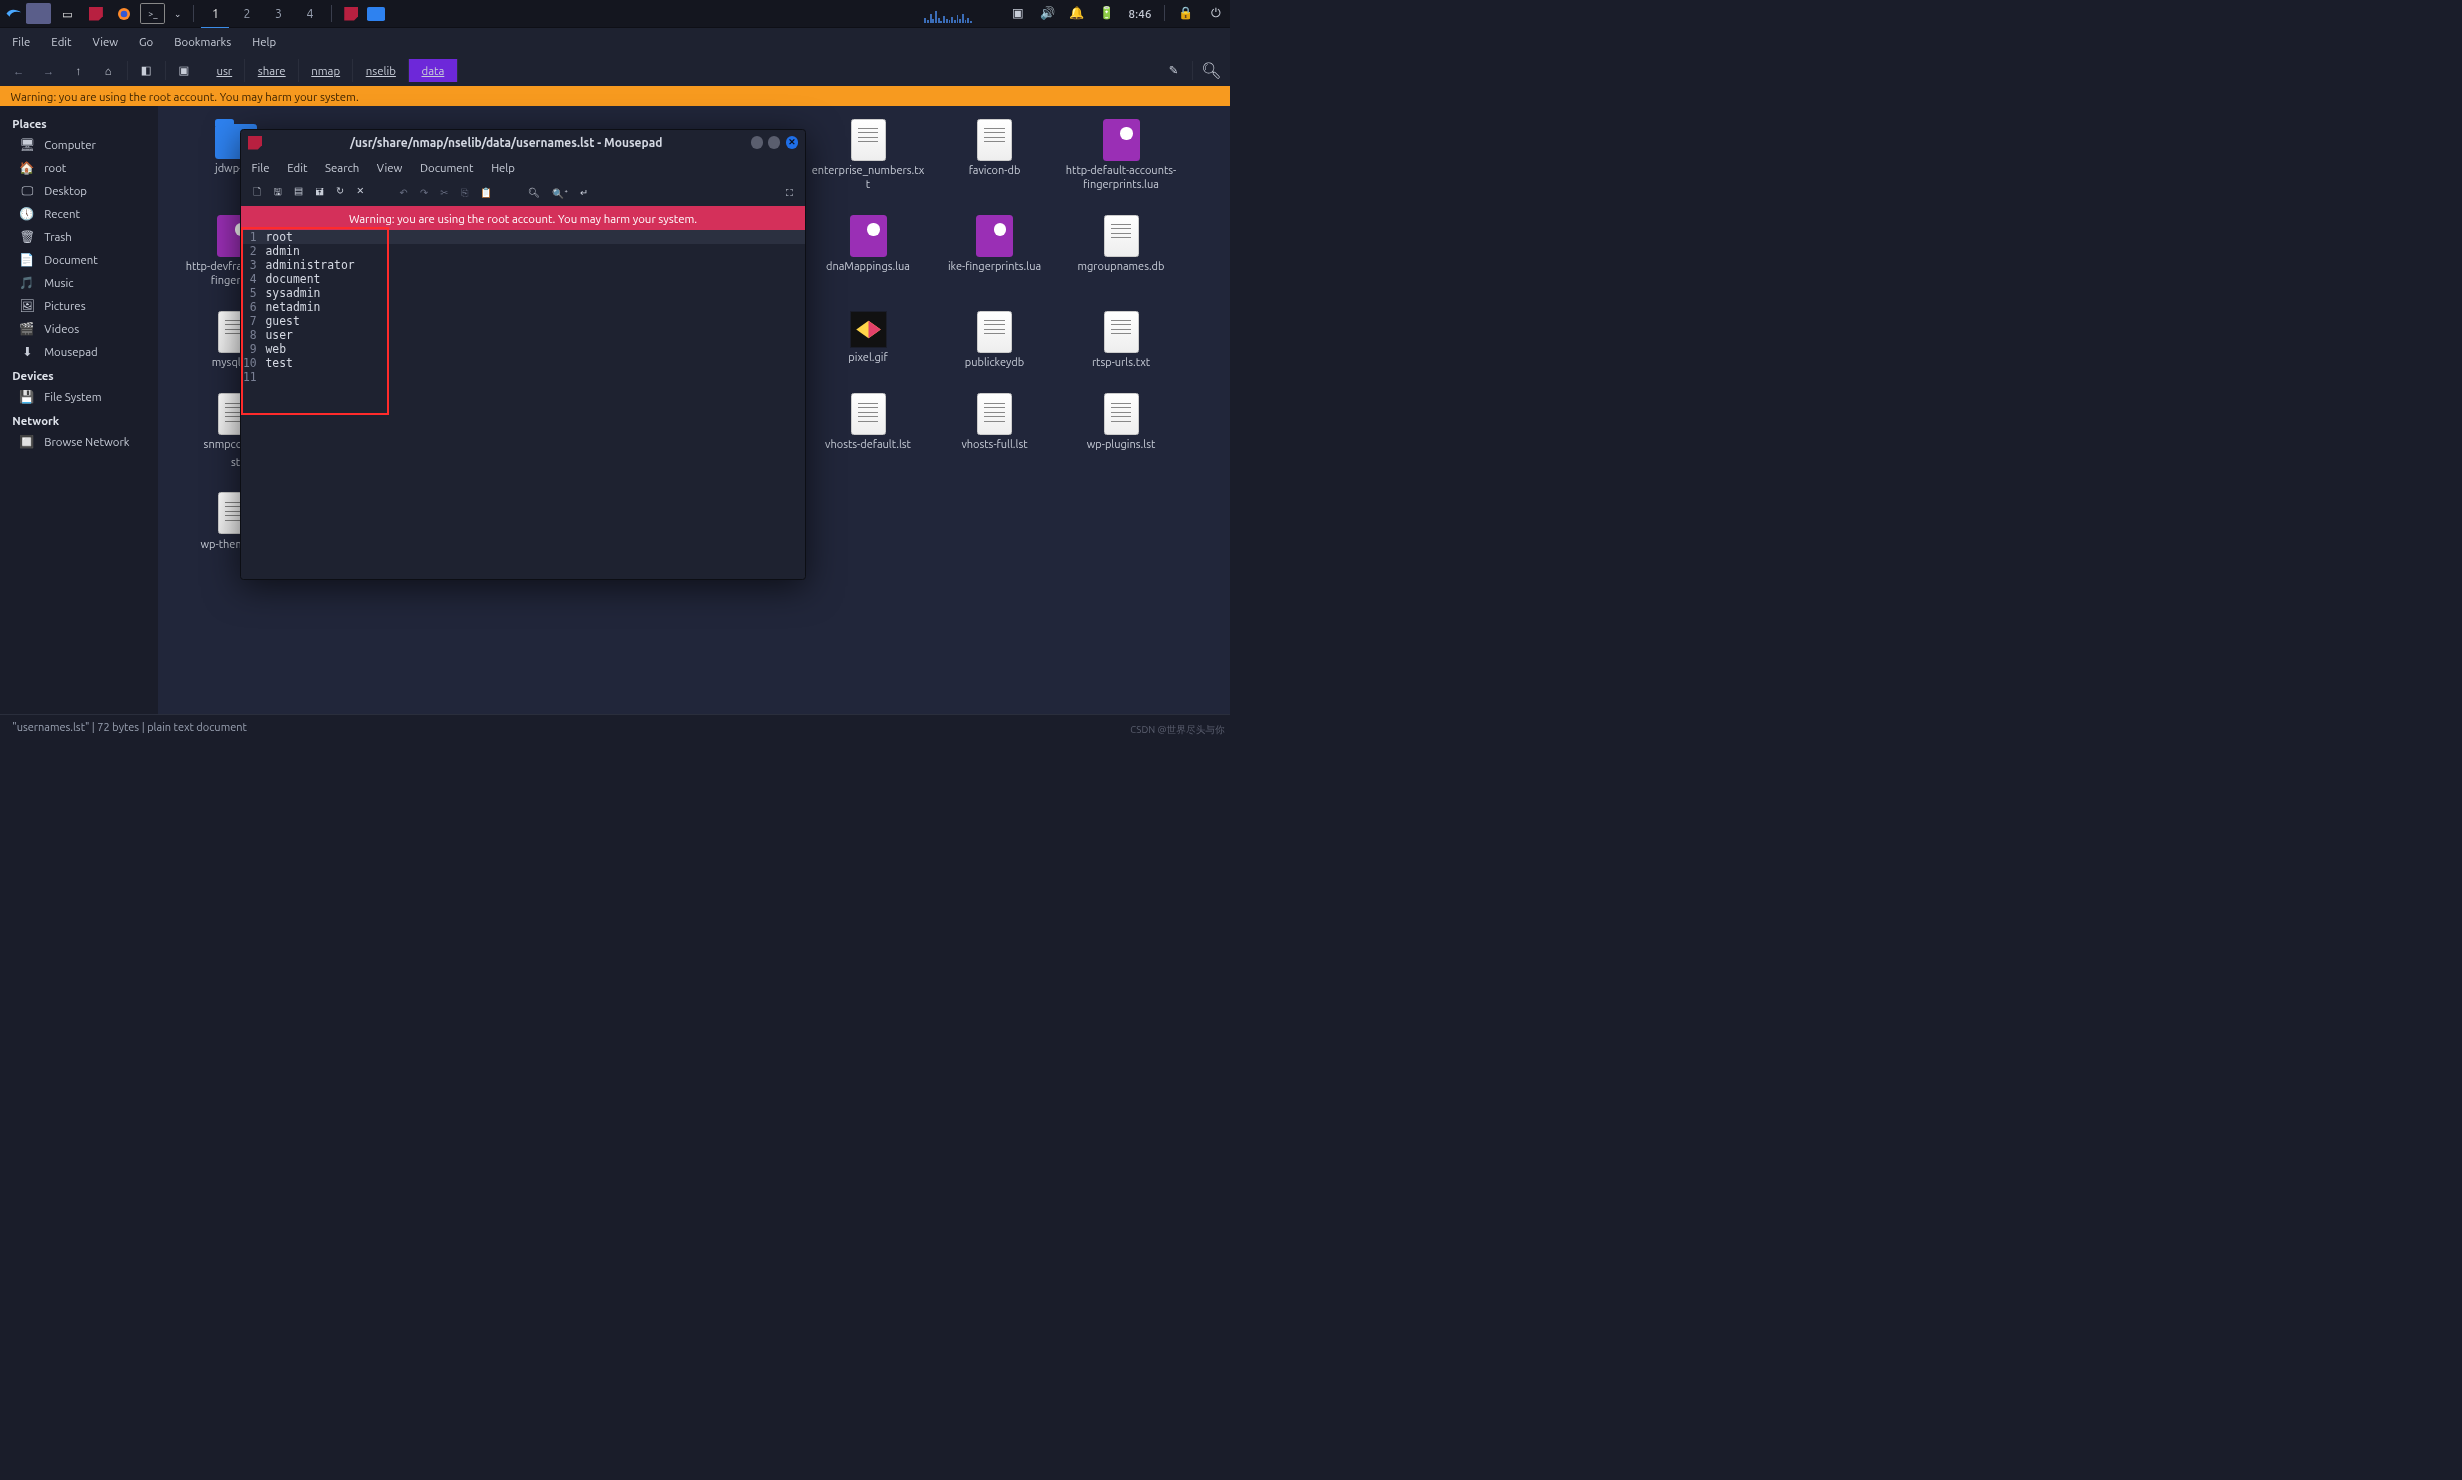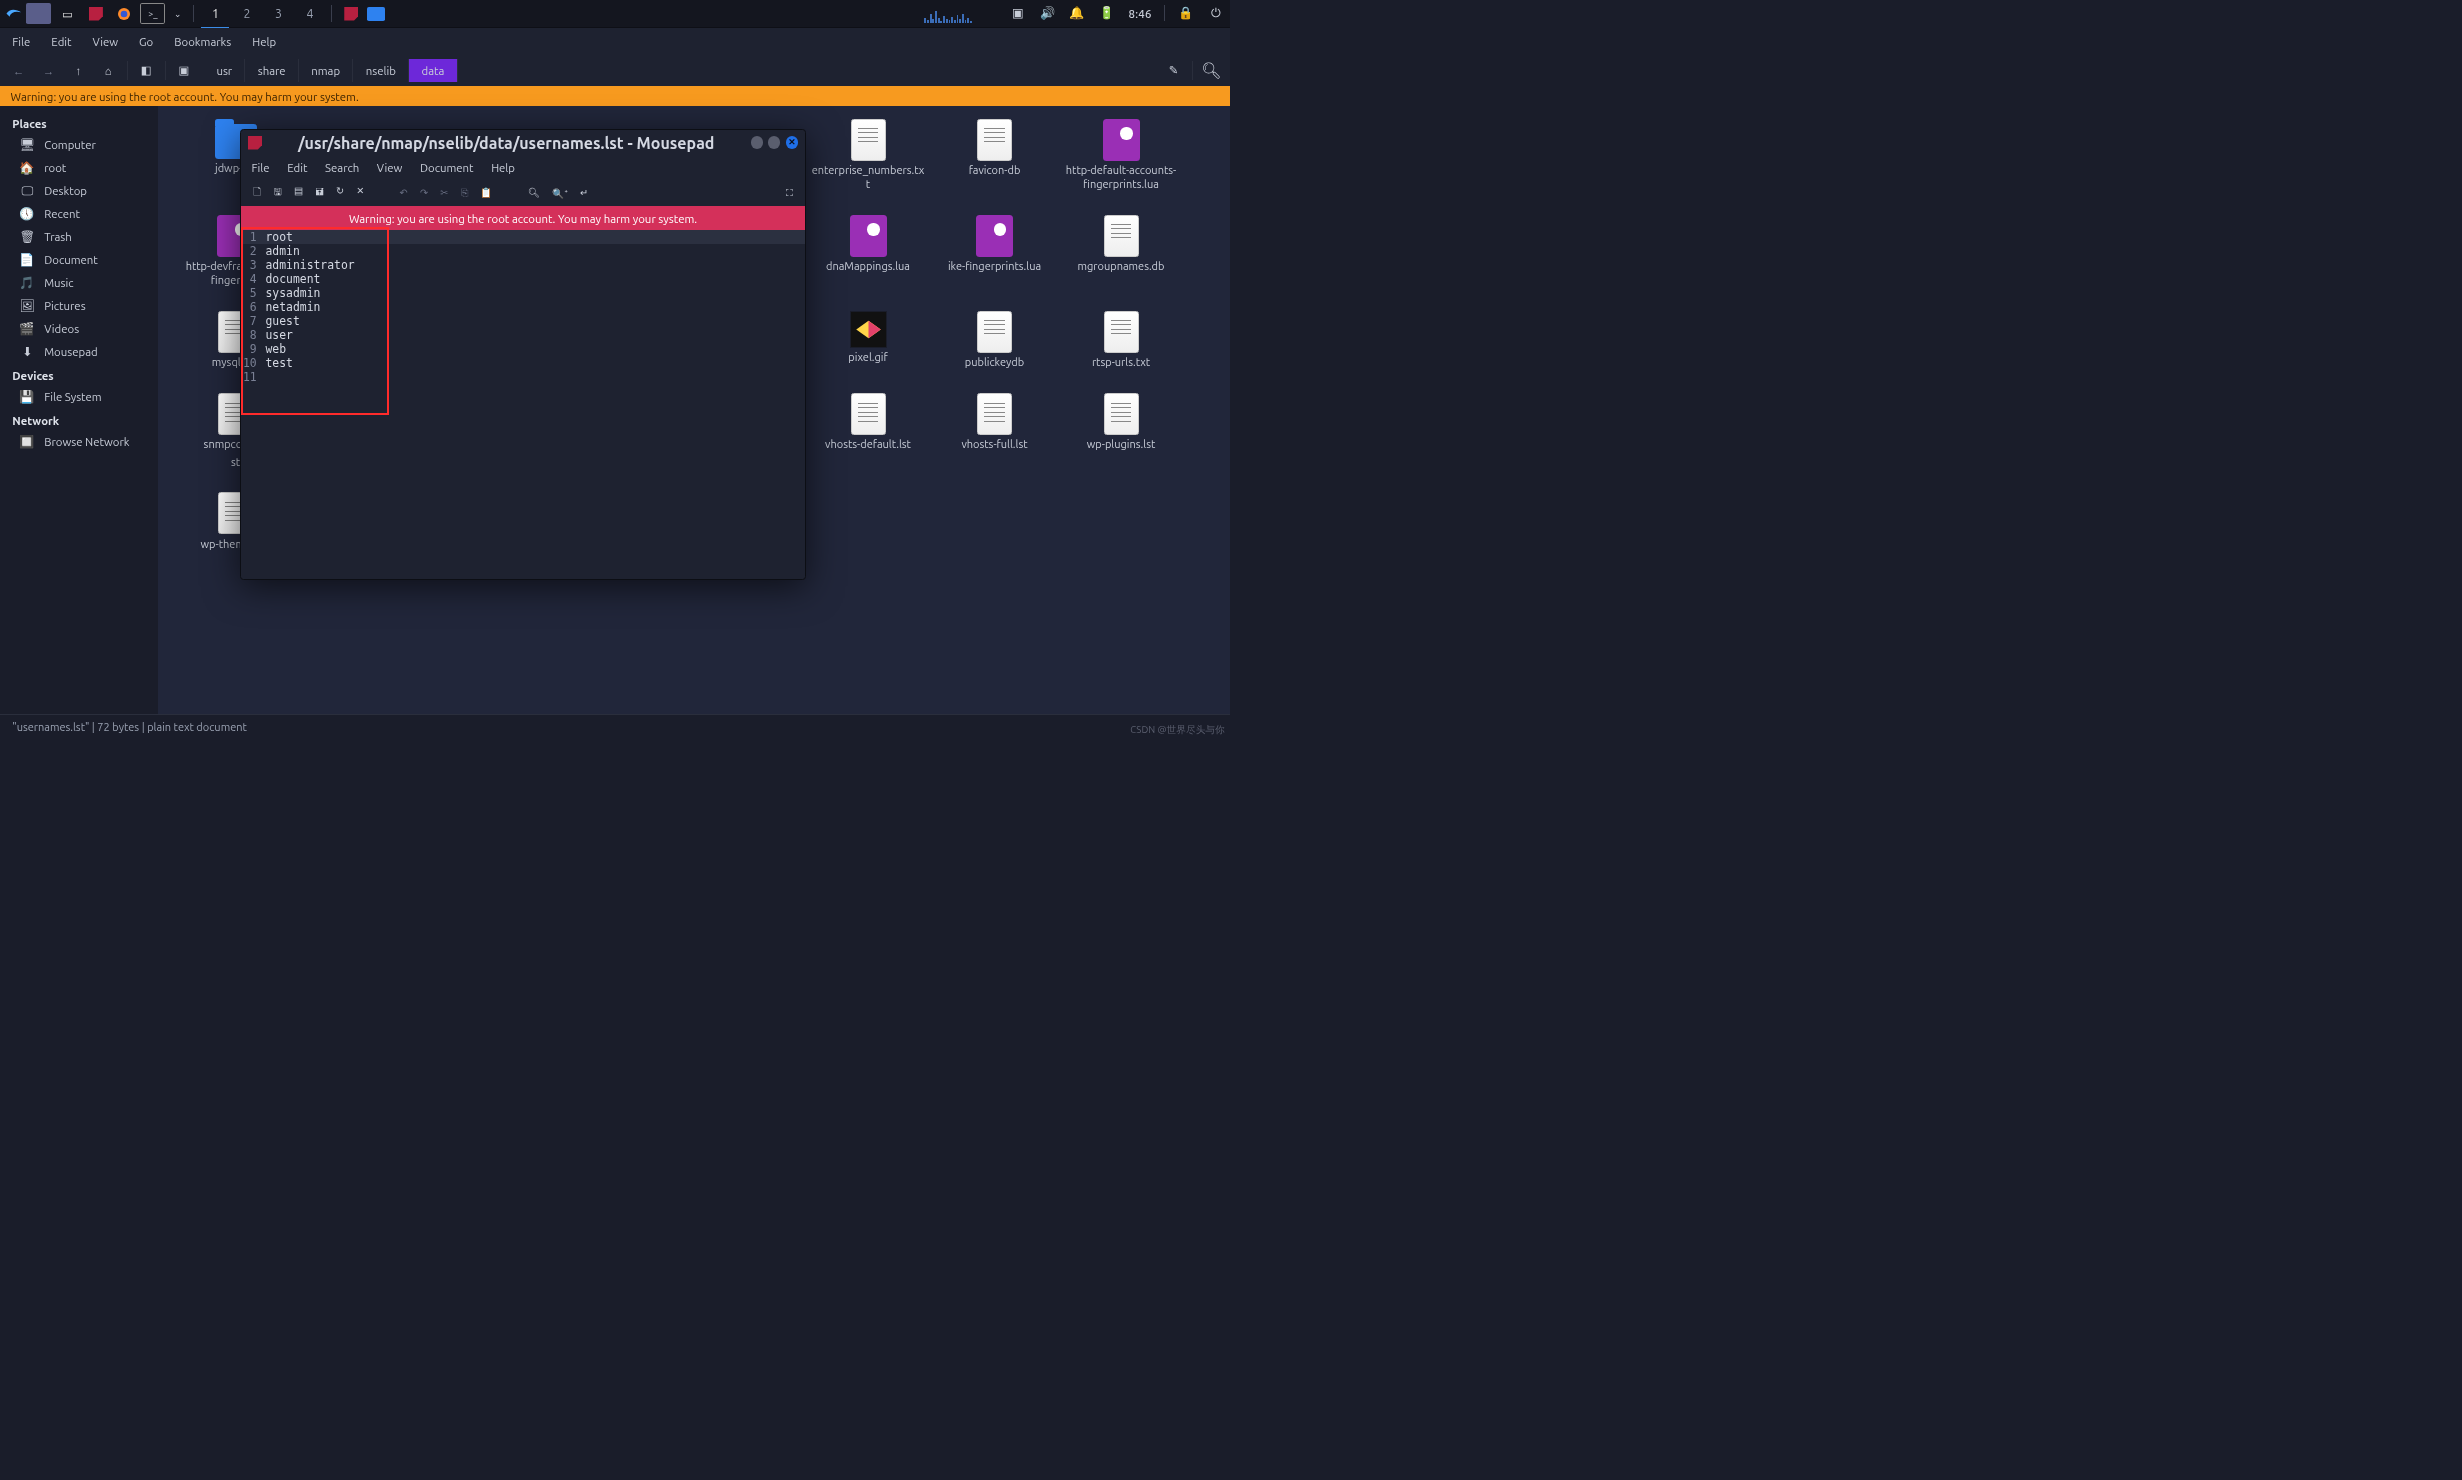--- a/index.html
+++ b/index.html
@@ -37,21 +37,21 @@
   position:absolute; top:28px; left:0; right:0; bottom:0; background:#1e2230;
   display:flex; flex-direction:column;
 }
 .thunar-title { height:26.4px; display:flex; align-items:center; justify-content:center; color:#9aa2b2; font-size:11.4px; background:#1a1d2a; position:relative;}
 .thunar-title .dots { position:absolute; right:8.8px; display:flex; gap:7px;}
 .thunar-title .dots span{ width:10.6px; height:10.6px; border-radius:50%; background:#2a2e3c;}
 .thunar-menu { height:26.4px; display:flex; align-items:center; gap:21px; padding:0 12.3px; color:#c8cdd8; font-size:11.4px; }
 .thunar-tools { height:32px; display:flex; align-items:center; padding:0 5.3px; gap:3.5px; background:#1e2230;}
 .tool-btn { width:26.4px; height:26.4px; display:flex; align-items:center; justify-content:center; color:#7a8094; border-radius:2.6px;}
 .tool-btn.enabled{ color:#c8cdd8; }
-.crumbs { display:flex; align-items:center; margin-left:3.5px; }
+.crumbs { display:flex; align-items:center; margin-left:3.5px;text-decoration:underline; }
 .crumb { padding:5.3px 12.3px; color:#c8cdd8; border-right:0.9px solid #2a2e3c; }
 .crumb.active{ background:#6d28d9; }
 .tool-spacer{flex:1;}
 .warn-bar { background:#f79a1f; color:#3a2200; padding:3.5px 10.6px; font-size:11.4px; }
 .thunar-body { flex:1; display:flex; overflow:hidden; }
 .sidebar { width:158px; background:#1a1d2a; padding:5.3px 0; overflow-y:auto; }
 .sb-header { padding:5.3px 12.3px 3.5px; color:#e0e4ec; font-weight:600; font-size:11.4px; }
 .sb-item { display:flex; align-items:center; gap:8.8px; padding:3.5px 12.3px 3.5px 19.4px; color:#c8cdd8; }
 .sb-item .ic{ width:16px; height:16px; display:flex; align-items:center; justify-content:center; font-size:12.3px;}
 .files { flex:1; background:#21263a; position:relative; padding:8.8px 16px; overflow:hidden;}
@@ -68,21 +68,21 @@
 .file-label{ font-size:11px; color:#c8cdd8; line-height:1.25; max-width:114px; word-break:break-word;}
 .status-bar{ height:26.4px; border-top:0.9px solid #2a2e3c; display:flex; align-items:center; padding:0 12.3px; color:#9aa2b2; font-size:11px; background:#1a1d2a;}
 
 .mousepad {
   position:absolute; top:129px; left:240px; width:566px; height:451px;
   background:#1e2230; border:0.9px solid #0c0e14; border-radius:3.5px;
   box-shadow:0 7px 35px rgba(0,0,0,.6); display:flex; flex-direction:column;
   z-index:10;
 }
 .mp-title{ height:25px; display:flex; align-items:center; padding:0 7px; gap:7px;}
-.mp-title-text{ flex:1; text-align:center; font-size:16px; font-weight:600; color:#d4d8e2;}
+.mp-title-text{ flex:1; text-align:center; font-size:12px; font-weight:600; color:#d4d8e2;}
 .mp-dots{ display:flex; gap:5.3px;}
 .mp-dots span{ width:12.3px; height:12.3px; border-radius:50%;}
 .mp-menu{ height:25px; display:flex; align-items:center; gap:17.6px; padding:0 10.6px; font-size:11.4px;}
 .mp-tools{ height:26.4px; display:flex; align-items:center; gap:14px; padding:0 12.3px; color:#c8cdd8; font-size:9.7px;}
 .mp-tools .grp{display:flex; gap:12.3px;}
 .mp-tools .sp{flex:1;}
 .mp-warn{ background:#d4305a; color:#fff; text-align:center; padding:5.3px 0; font-size:11.4px;}
 .mp-body{ flex:1; font-family:"DejaVu Sans Mono",Consolas,monospace; font-size:11.4px; position:relative;}
 .mp-line{ display:flex; }
 .mp-line.hl{ background:#2b3040; }

